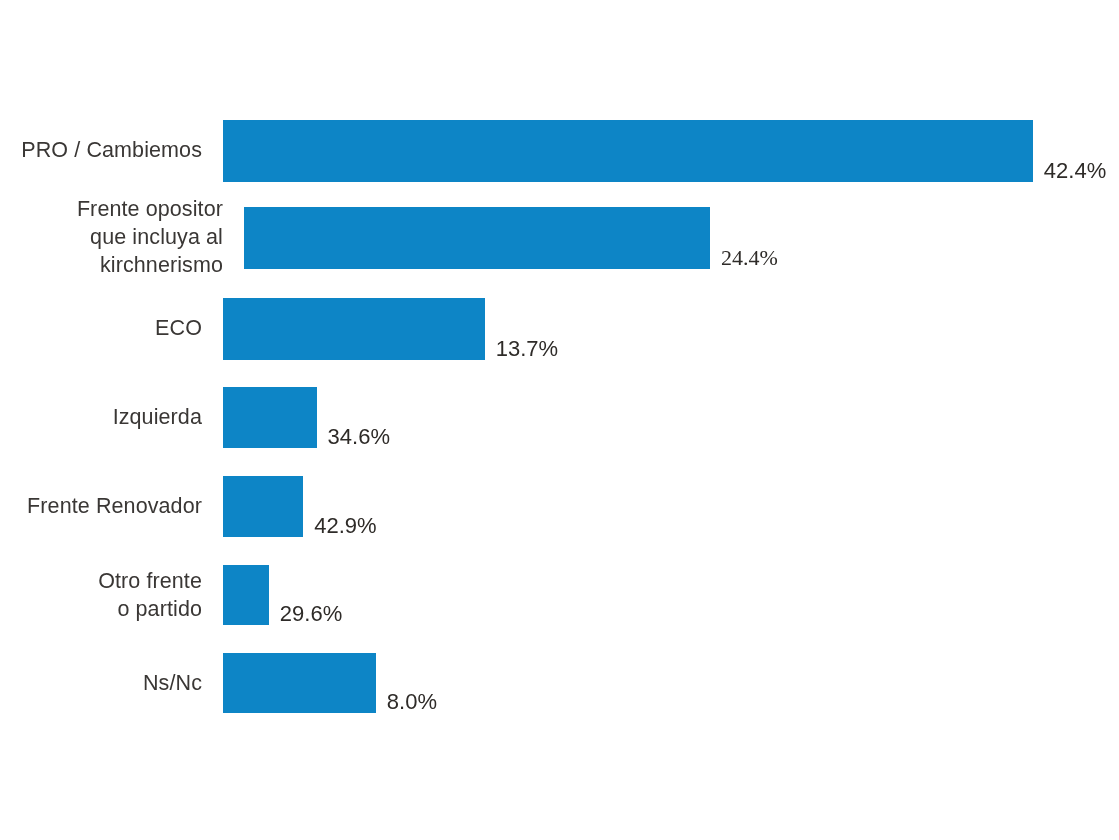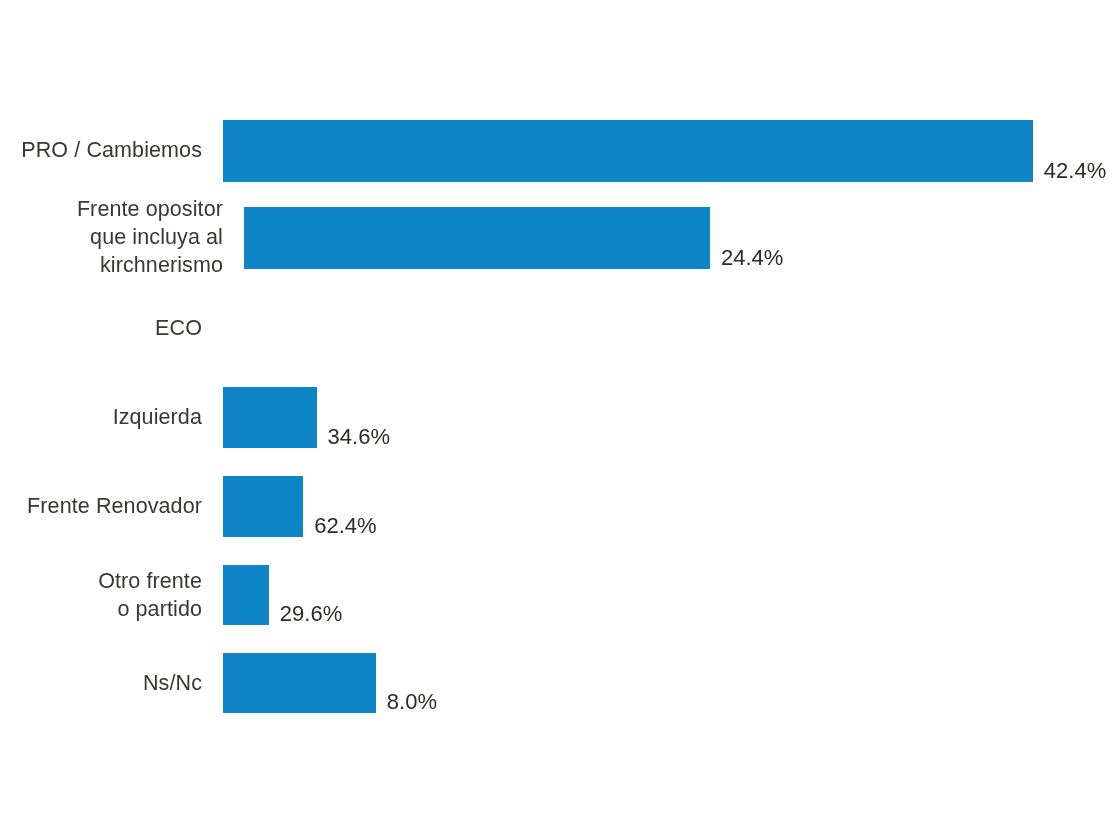--- a/index.html
+++ b/index.html
@@ -85,41 +85,45 @@
         <div class="bar-value" style="color: rgb(46, 43, 40);">42.4%</div>
       </div>
     </div>
 
     <div class="bar-row" style="top:207px;height:62px;margin-left:21px;">
       <div class="cat-label" style="top: -12px; color: rgb(58, 55, 53);">Frente opositor
 que  incluya al
 kirchnerismo</div>
       <div class="bar-wrap">
         <div class="bar" style="width: 466.04px; background: rgb(13, 133, 198);"></div>
-        <div class="bar-value" style="color: rgb(46, 43, 40);">24.4%</div>
+        <div class="bar-value" style="color: rgb(46, 43, 40); font-family: Liberation Serif, serif;">24.4%</div>
       </div>
     </div>
 
     <div class="bar-row" style="top:298px;height:62px;">
       <div class="cat-label" style="top: 16px; color: rgb(58, 55, 53);">ECO</div>
+      <div class="bar-wrap">
+        <div class="bar" style="width: 261.67px; background: rgb(13, 133, 198);"></div>
+        <div class="bar-value" style="color: rgb(46, 43, 40);">13.7%</div>
+      </div>
     </div>
 
     <div class="bar-row" style="top:387px;height:61px;">
       <div class="cat-label" style="top: 16px; color: rgb(58, 55, 53);">Izquierda</div>
       <div class="bar-wrap">
         <div class="bar" style="width: 93.59px; background: rgb(13, 133, 198);"></div>
         <div class="bar-value" style="color: rgb(46, 43, 40);">34.6%</div>
       </div>
     </div>
 
     <div class="bar-row" style="top:476px;height:61px;">
       <div class="cat-label" style="top: 16px; color: rgb(58, 55, 53);">Frente Renovador</div>
       <div class="bar-wrap">
         <div class="bar" style="width: 80.22px; background: rgb(13, 133, 198);"></div>
-        <div class="bar-value" style="color: rgb(46, 43, 40);">62.4%</div>
+        <div class="bar-value" style="color: rgb(46, 43, 40);">42.9%</div>
       </div>
     </div>
 
     <div class="bar-row" style="top:565px;height:60px;">
       <div class="cat-label" style="top: 2px; color: rgb(58, 55, 53);">Otro frente
 o partido</div>
       <div class="bar-wrap">
         <div class="bar" style="width: 45.84px; background: rgb(13, 133, 198);"></div>
         <div class="bar-value" style="color: rgb(46, 43, 40);">29.6%</div>
       </div>

